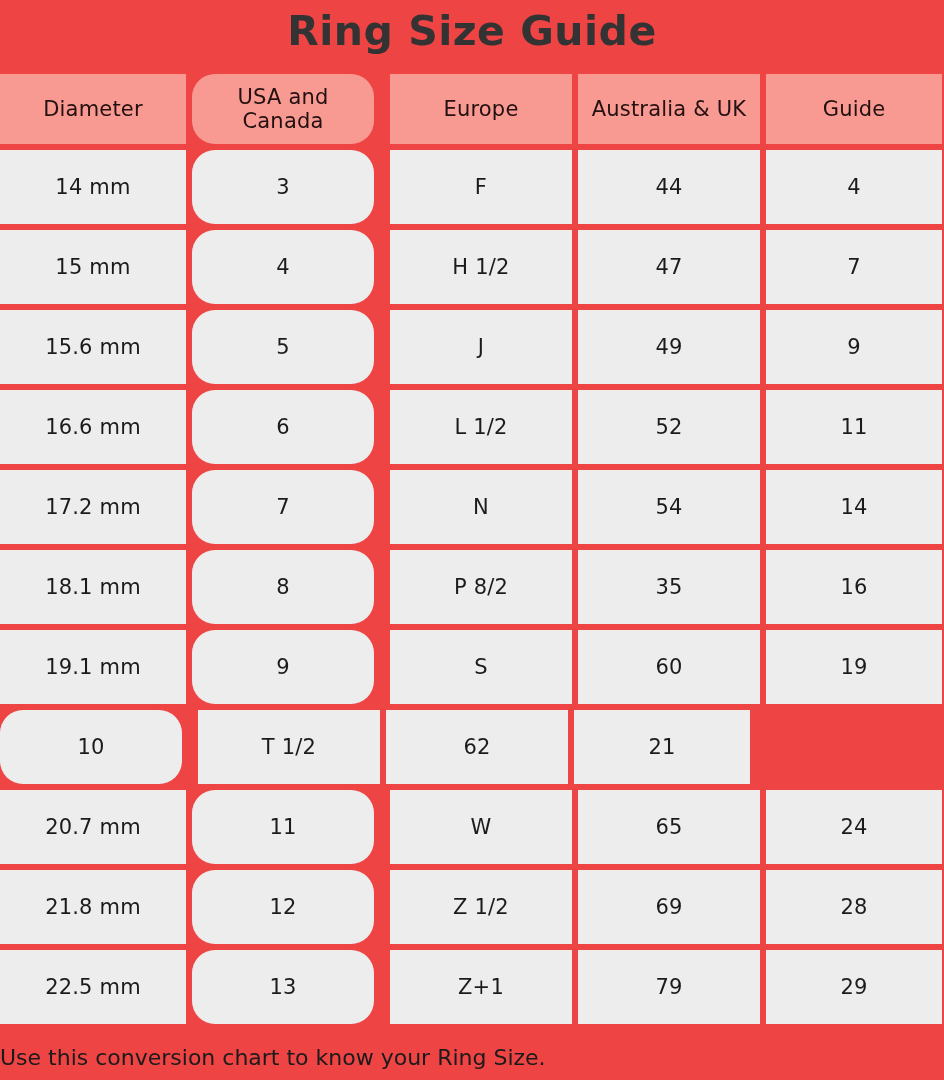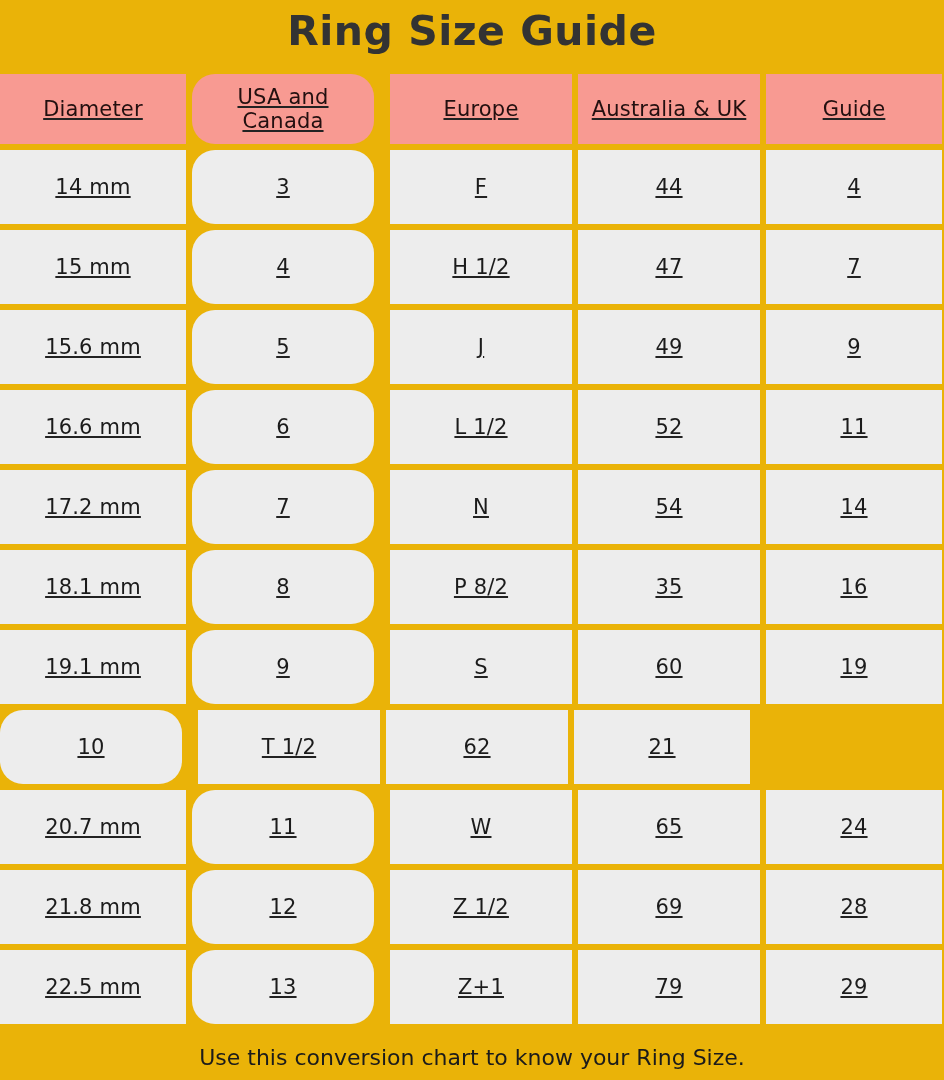--- a/index.html
+++ b/index.html
@@ -13,21 +13,21 @@
     font-family: "Liberation Sans", sans-serif;
     color: #222222;
     overflow: hidden;
     position: relative;
   }
 
   #page {
     width: 944px;
     height: 1080px;
     position: relative;
-    background: #eab308;
+    background: #ef4444;
     box-sizing: border-box;
   }
 
   
   .title {
     position: absolute;
     top: 0px;
     left: 0;
     width: 944px;
     height: 62px;
@@ -40,21 +40,20 @@
     font-family: "DejaVu Sans", sans-serif;
     white-space: nowrap;
   }
 
   
   .table {
     position: absolute;
     top: 74px;
     left: 0px;
     width: 924px;
-    text-decoration: underline;
   }
 
   .row {
     display: flex;
     width: 944px;
     margin-bottom: 6px;
     box-sizing: border-box;
   }
 
   .cell {
@@ -93,21 +92,21 @@
   }
 
   
   .footer {
     position: absolute;
     left: 0;
     top: 1038px;
     width: 944px;
     height: 40px;
     line-height: 40px;
-    text-align: center;
+    text-align: left;
     font-size: 22px;
     color: #1b1b1b;
     font-family: "DejaVu Sans", sans-serif;
     white-space: nowrap;
   }
 </style>
 </head>
 <body>
 
 <div id="page">

